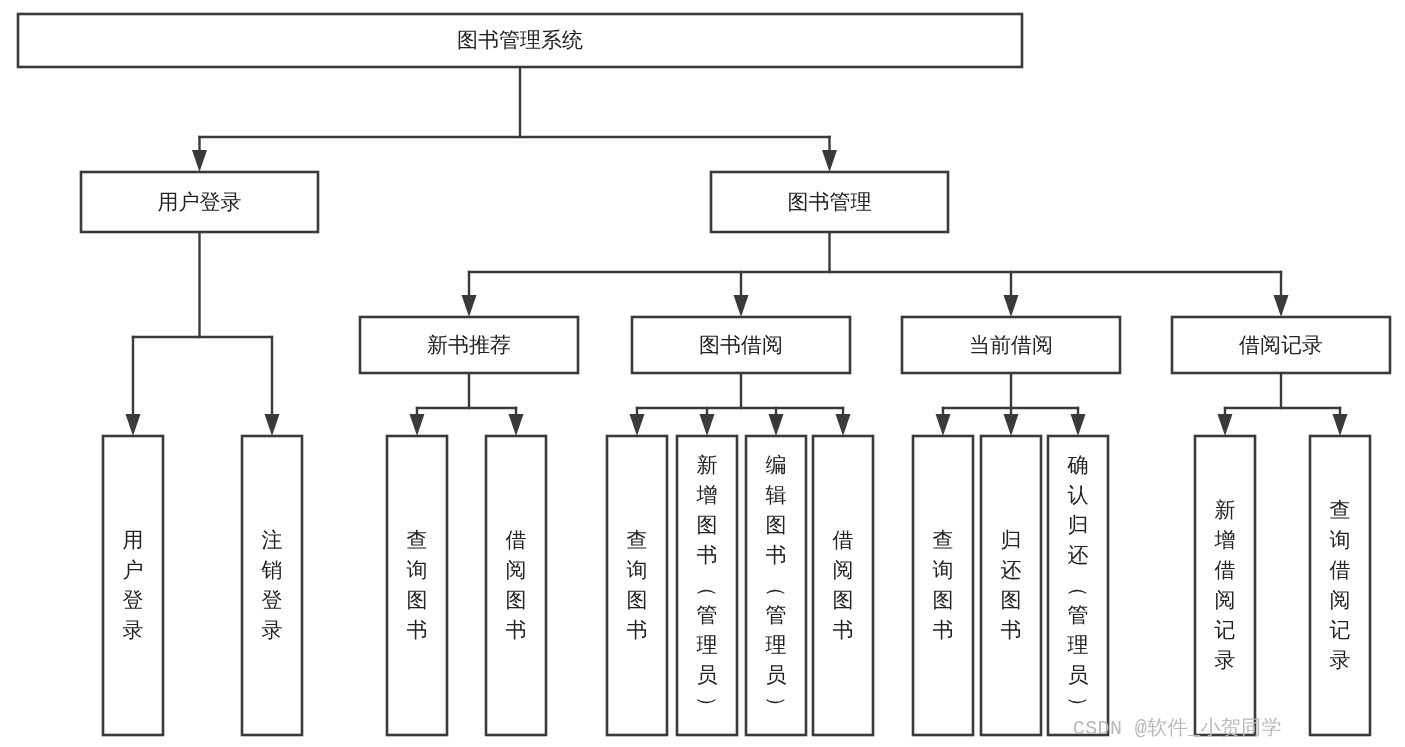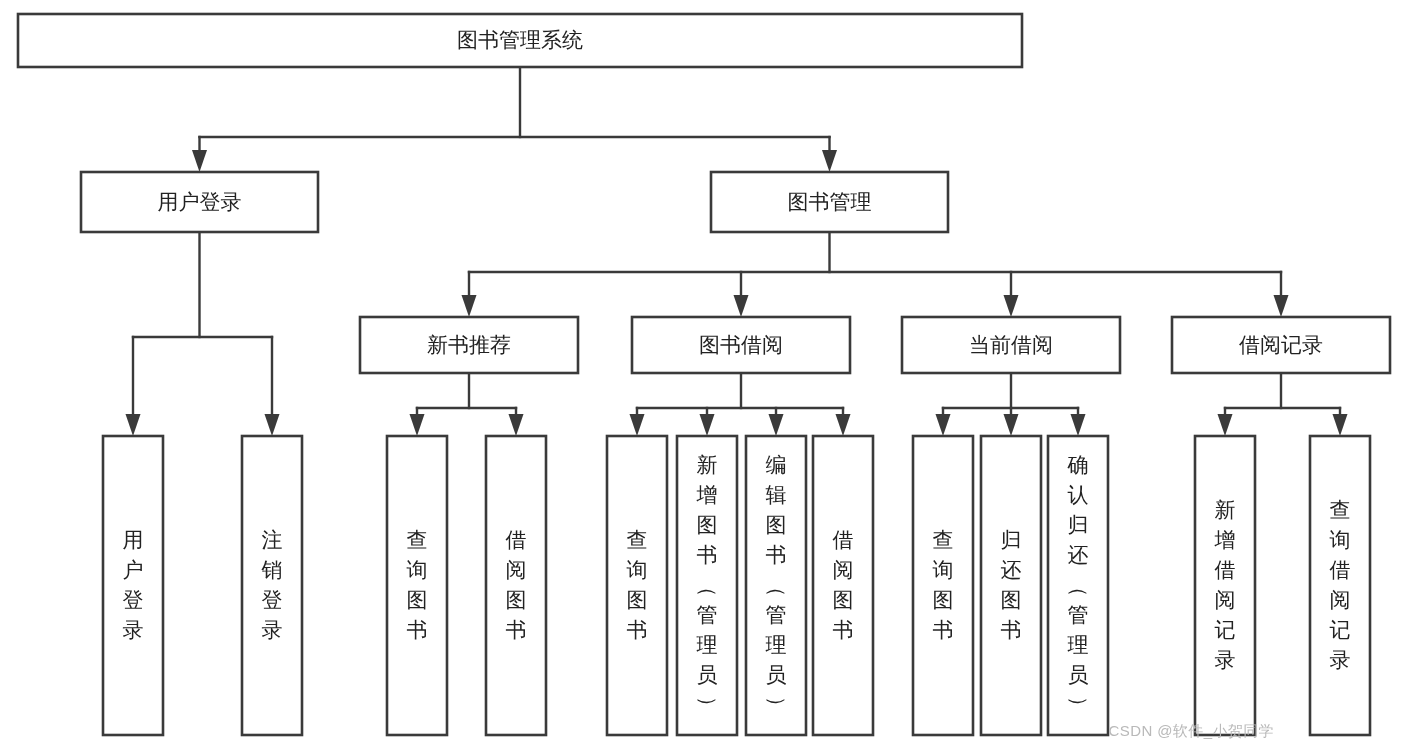--- a/index.html
+++ b/index.html
@@ -51,24 +51,24 @@
     dominant-baseline: middle;
   }
   .node-label-vertical {
     font-family: "Liberation Sans", "DejaVu Sans", sans-serif;
     fill: #222222;
     font-size: 21px;
     text-anchor: middle;
   }
   .watermark {
     position: absolute;
-    right: 14px;
+    right: 6px;
     bottom: 6px;
-    font-family: Liberation Sans, sans-serif;
-    font-size: 15px;
+    font-family: Liberation Mono, monospace;
+    font-size: 20px;
     color: #b9b9b9;
     letter-spacing: 0.4px;
     white-space: nowrap;
     pointer-events: none;
   }
 </style>
 </head>
 <body>
 
 <div id="diagram-root">

